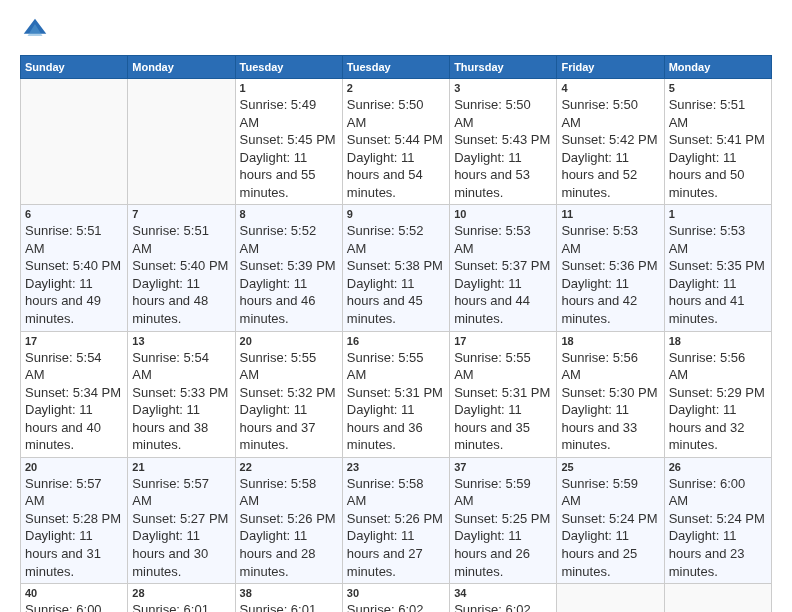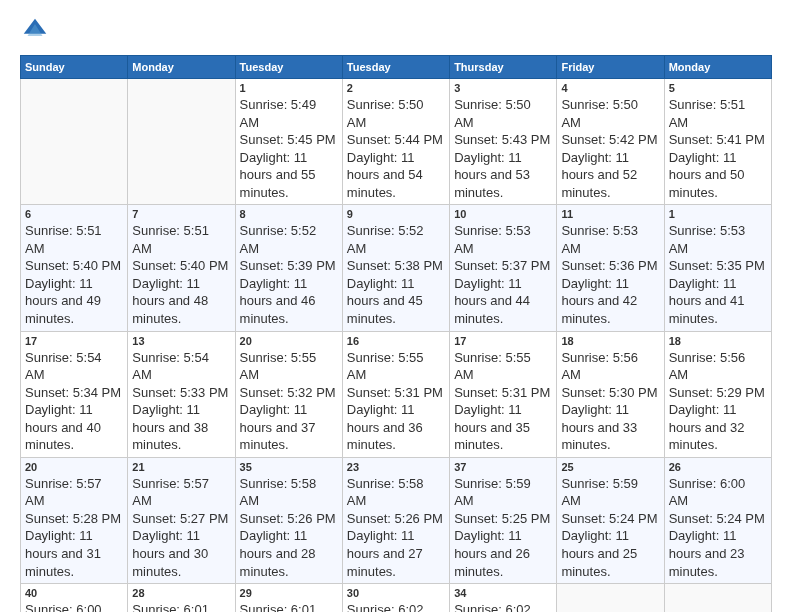--- a/index.html
+++ b/index.html
@@ -217,21 +217,21 @@
         <tr>
           <td>
             <span class="day-num">20</span>
             <div class="cell-text">Sunrise: 5:57 AM<br>Sunset: 5:28 PM<br>Daylight: 11 hours and 31 minutes.</div>
           </td>
           <td>
             <span class="day-num">21</span>
             <div class="cell-text">Sunrise: 5:57 AM<br>Sunset: 5:27 PM<br>Daylight: 11 hours and 30 minutes.</div>
           </td>
           <td>
-            <span class="day-num">35</span>
+            <span class="day-num">22</span>
             <div class="cell-text">Sunrise: 5:58 AM<br>Sunset: 5:26 PM<br>Daylight: 11 hours and 28 minutes.</div>
           </td>
           <td>
             <span class="day-num">23</span>
             <div class="cell-text">Sunrise: 5:58 AM<br>Sunset: 5:26 PM<br>Daylight: 11 hours and 27 minutes.</div>
           </td>
           <td>
             <span class="day-num">37</span>
             <div class="cell-text">Sunrise: 5:59 AM<br>Sunset: 5:25 PM<br>Daylight: 11 hours and 26 minutes.</div>
           </td>
@@ -247,21 +247,21 @@
         <tr>
           <td>
             <span class="day-num">40</span>
             <div class="cell-text">Sunrise: 6:00 AM<br>Sunset: 5:23 PM<br>Daylight: 11 hours and 22 minutes.</div>
           </td>
           <td>
             <span class="day-num">28</span>
             <div class="cell-text">Sunrise: 6:01 AM<br>Sunset: 5:22 PM<br>Daylight: 11 hours and 21 minutes.</div>
           </td>
           <td>
-            <span class="day-num">29</span>
+            <span class="day-num">38</span>
             <div class="cell-text">Sunrise: 6:01 AM<br>Sunset: 5:21 PM<br>Daylight: 11 hours and 20 minutes.</div>
           </td>
           <td>
             <span class="day-num">30</span>
             <div class="cell-text">Sunrise: 6:02 AM<br>Sunset: 5:21 PM<br>Daylight: 11 hours and 19 minutes.</div>
           </td>
           <td>
             <span class="day-num">34</span>
             <div class="cell-text">Sunrise: 6:02 AM<br>Sunset: 5:20 PM<br>Daylight: 11 hours and 17 minutes.</div>
           </td>

